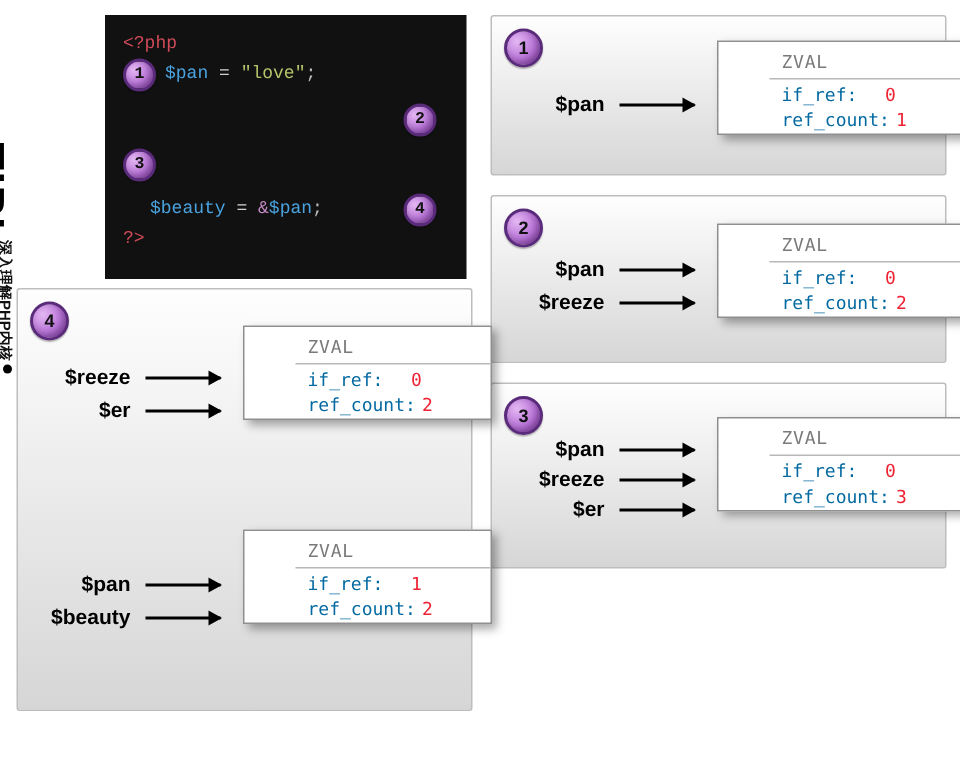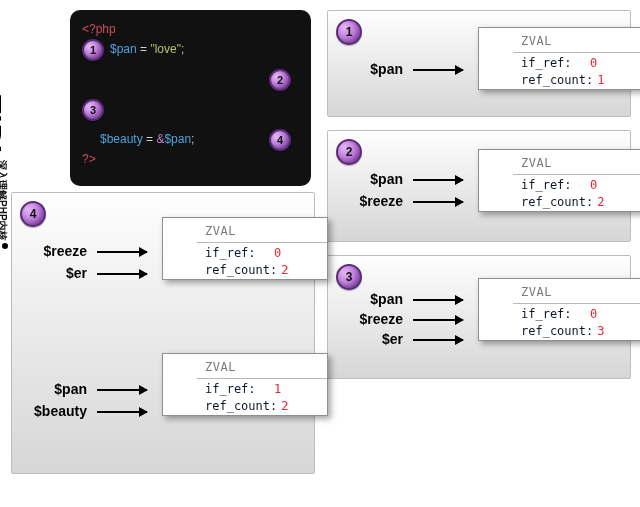--- a/index.html
+++ b/index.html
@@ -43,23 +43,23 @@
   .brand-sub .dot {
     display: inline-block;
     width: 6px; height: 6px; border-radius: 50%;
     background: #000; margin-left: 2px; vertical-align: top;
   }
 
   
   .code {
     position: absolute;
     background: #111;
-    border-radius: 10px;
+    border-radius: 0;
     padding: 10px 14px 10px 12px;
-    font-family: Liberation Sans, sans-serif;
+    font-family: Liberation Mono, monospace;
     font-size: 12px;
     line-height: 1.65;
     color: #ddd;
   }
   .code .tag   { color: #d14b5a; }
   .code .var   { color: #4aa3df; }
   .code .eq    { color: #d0d0d0; }
   .code .str   { color: #b7c36a; }
   .code .amp   { color: #c089c0; }
   .code .semi  { color: #bbb; }
@@ -110,21 +110,21 @@
   }
   .zval .zline {
     height: 1px;
     margin: 0 0 2px 0;
     background: #b8b8b8;
   }
   .zval .zrow {
     display: flex;
     padding: 1px 8px 2px 8px;
   }
-  .zval .zkey { color: #0f172a; text-align: center; }
+  .zval .zkey { color: #0369a1; text-align: center; }
   .zval .zval-v { color: #e23; margin-left: 4px; }
 
   
   .varlabel {
     position: absolute;
     font-family: "Helvetica Neue", Arial, sans-serif;
     font-weight: 700;
     font-size: 14px;
     color: #000;
     text-align: right;

